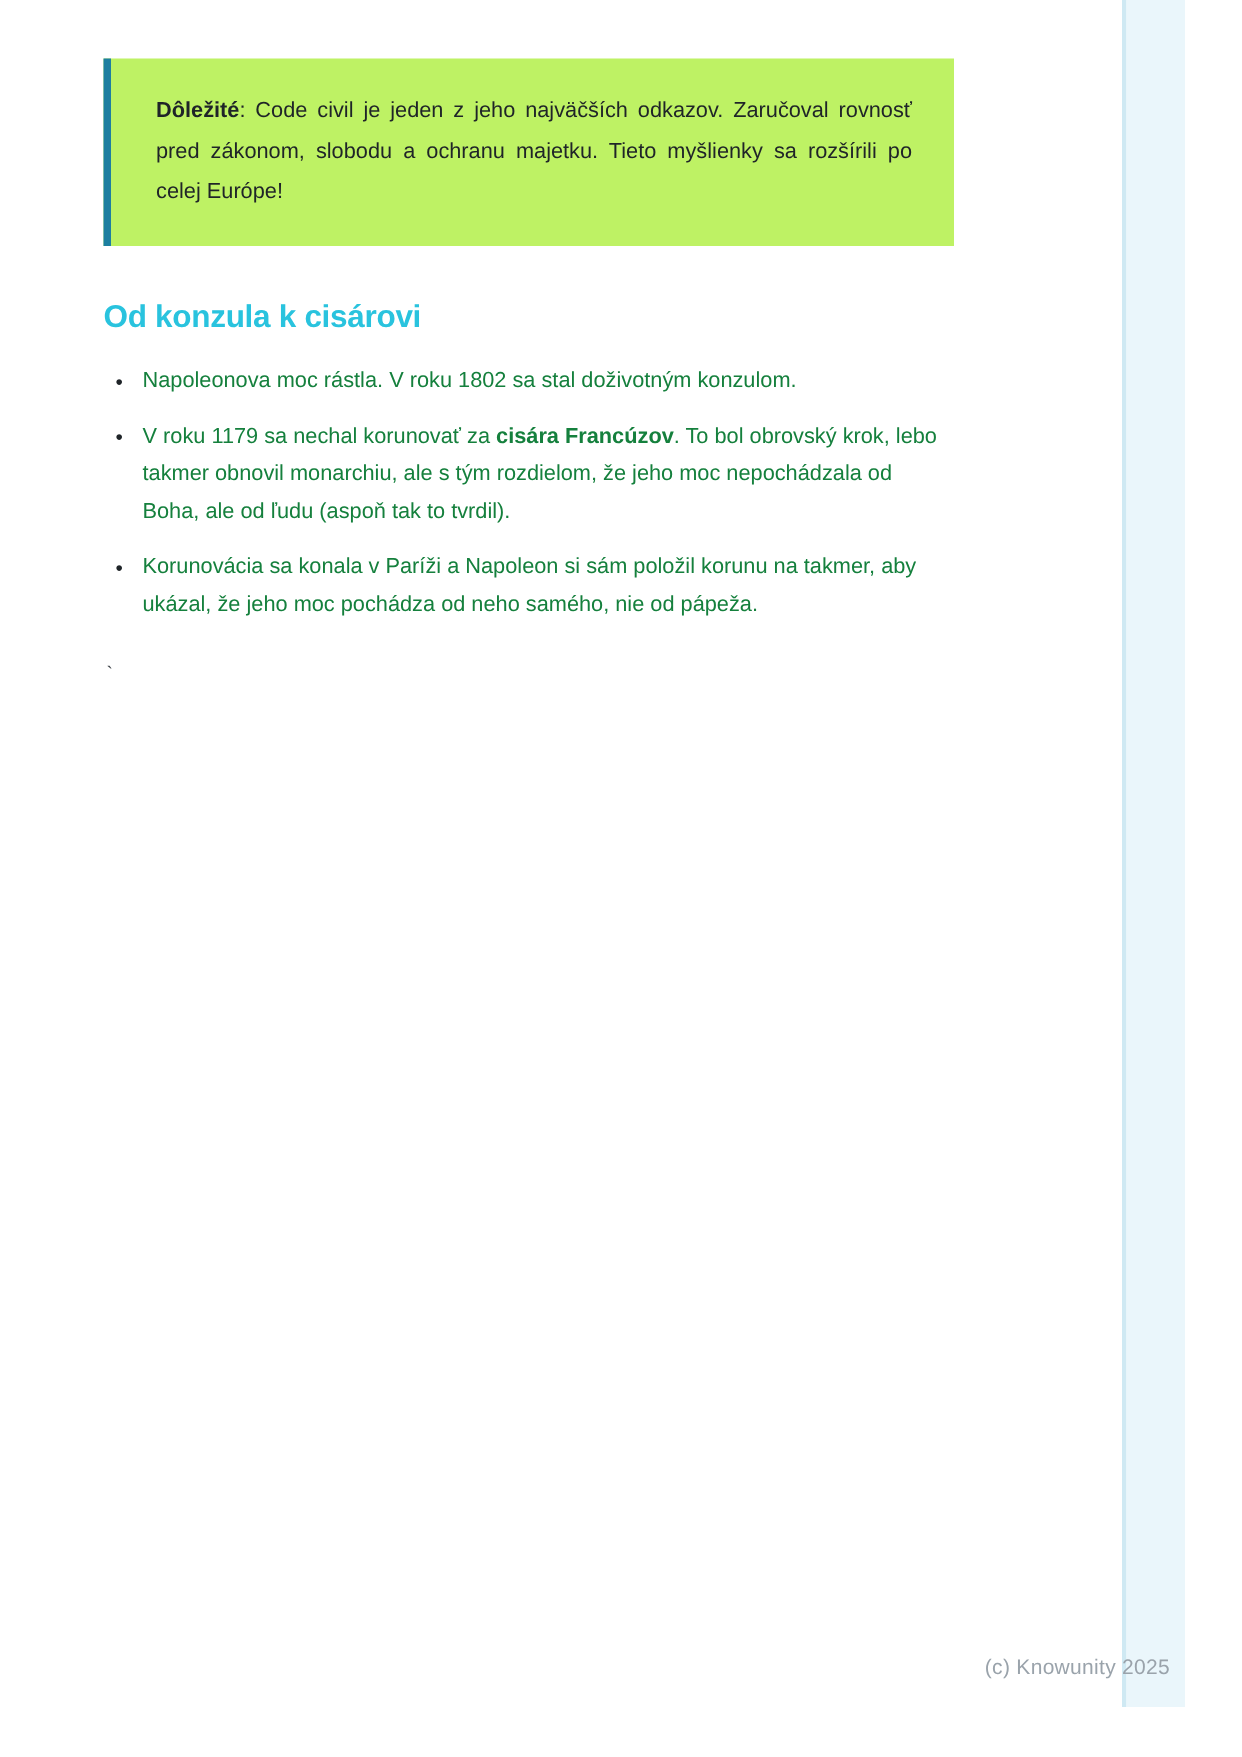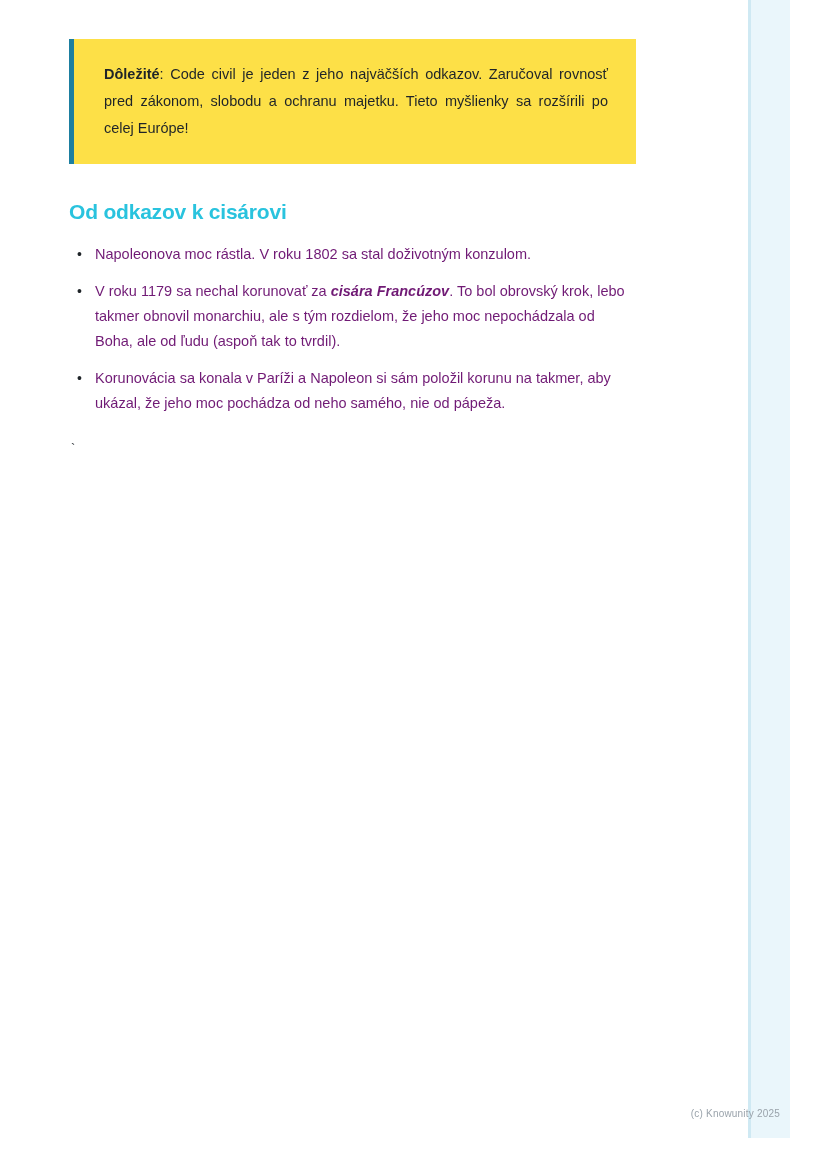--- a/index.html
+++ b/index.html
@@ -46,21 +46,21 @@
   .content {
     position: absolute;
     left: 69px;
     top: 39px;
     width: 567px;
   }
 
   
   .callout {
     position: relative;
-    background: #fde047;
+    background: #bef264;
     border-left: 5px solid #1d7fa0;
     padding: 22px 28px 22px 30px;
     box-sizing: border-box;
     width: 567px;
   }
   .callout p {
     margin: 0;
     font-size: 14.5px;
     line-height: 27px;
     text-align: justify;
@@ -82,69 +82,68 @@
   
   ul.bullets {
     margin: 18px 0 0 0;
     padding: 0 0 0 24px;
     list-style: none;
   }
   ul.bullets li {
     position: relative;
     font-size: 14.5px;
     line-height: 25px;
-    color: #701a75;
+    color: #15803d;
     margin-bottom: 12px;
     padding-left: 2px;
   }
   ul.bullets li::before {
     content: "•";
     position: absolute;
     left: -16px;
     top: 0;
     color: #1f2428;
     font-size: 14px;
   }
   ul.bullets li b {
     font-weight: bold;
-    font-style: italic;
   }
 
   .tick-mark {
     margin: 26px 0 0 2px;
     font-size: 13px;
     color: #3a3f45;
     line-height: 14px;
     height: 16px;
   }
 
   .footer-credit {
     position: absolute;
     right: 48px;
     bottom: 52px;
-    font-size: 10px;
+    font-size: 14px;
     color: #9aa3ab;
     letter-spacing: 0.2px;
   }
 </style>
 </head>
 <body>
 
 <div class="page">
 
   <div class="right-band-edge"></div>
   <div class="right-band"></div>
 
   <div class="content">
 
     <div class="callout">
       <p><span class="lead">Dôležité</span><span>: </span><span>Code civil je jeden z jeho najväčších odkazov. Zaručoval rovnosť pred zákonom, slobodu a ochranu majetku. Tieto myšlienky sa rozšírili po celej Európe!</span></p>
     </div>
 
-    <h2 class="section-heading">Od odkazov k cisárovi</h2>
+    <h2 class="section-heading">Od konzula k cisárovi</h2>
 
     <ul class="bullets">
       <li><span>Napoleonova moc rástla. V roku 1802 sa stal doživotným konzulom.</span><b></b><span></span></li>
       <li><span>V roku 1179 sa nechal korunovať za </span><b>cisára Francúzov</b><span>. To bol obrovský krok, lebo takmer obnovil monarchiu, ale s tým rozdielom, že jeho moc nepochádzala od Boha, ale od ľudu (aspoň tak to tvrdil).</span></li>
       <li><span>Korunovácia sa konala v Paríži a Napoleon si sám položil korunu na takmer, aby ukázal, že jeho moc pochádza od neho samého, nie od pápeža.</span><b></b><span></span></li>
     </ul>
 
     <div class="tick-mark">`</div>
 
   </div>

